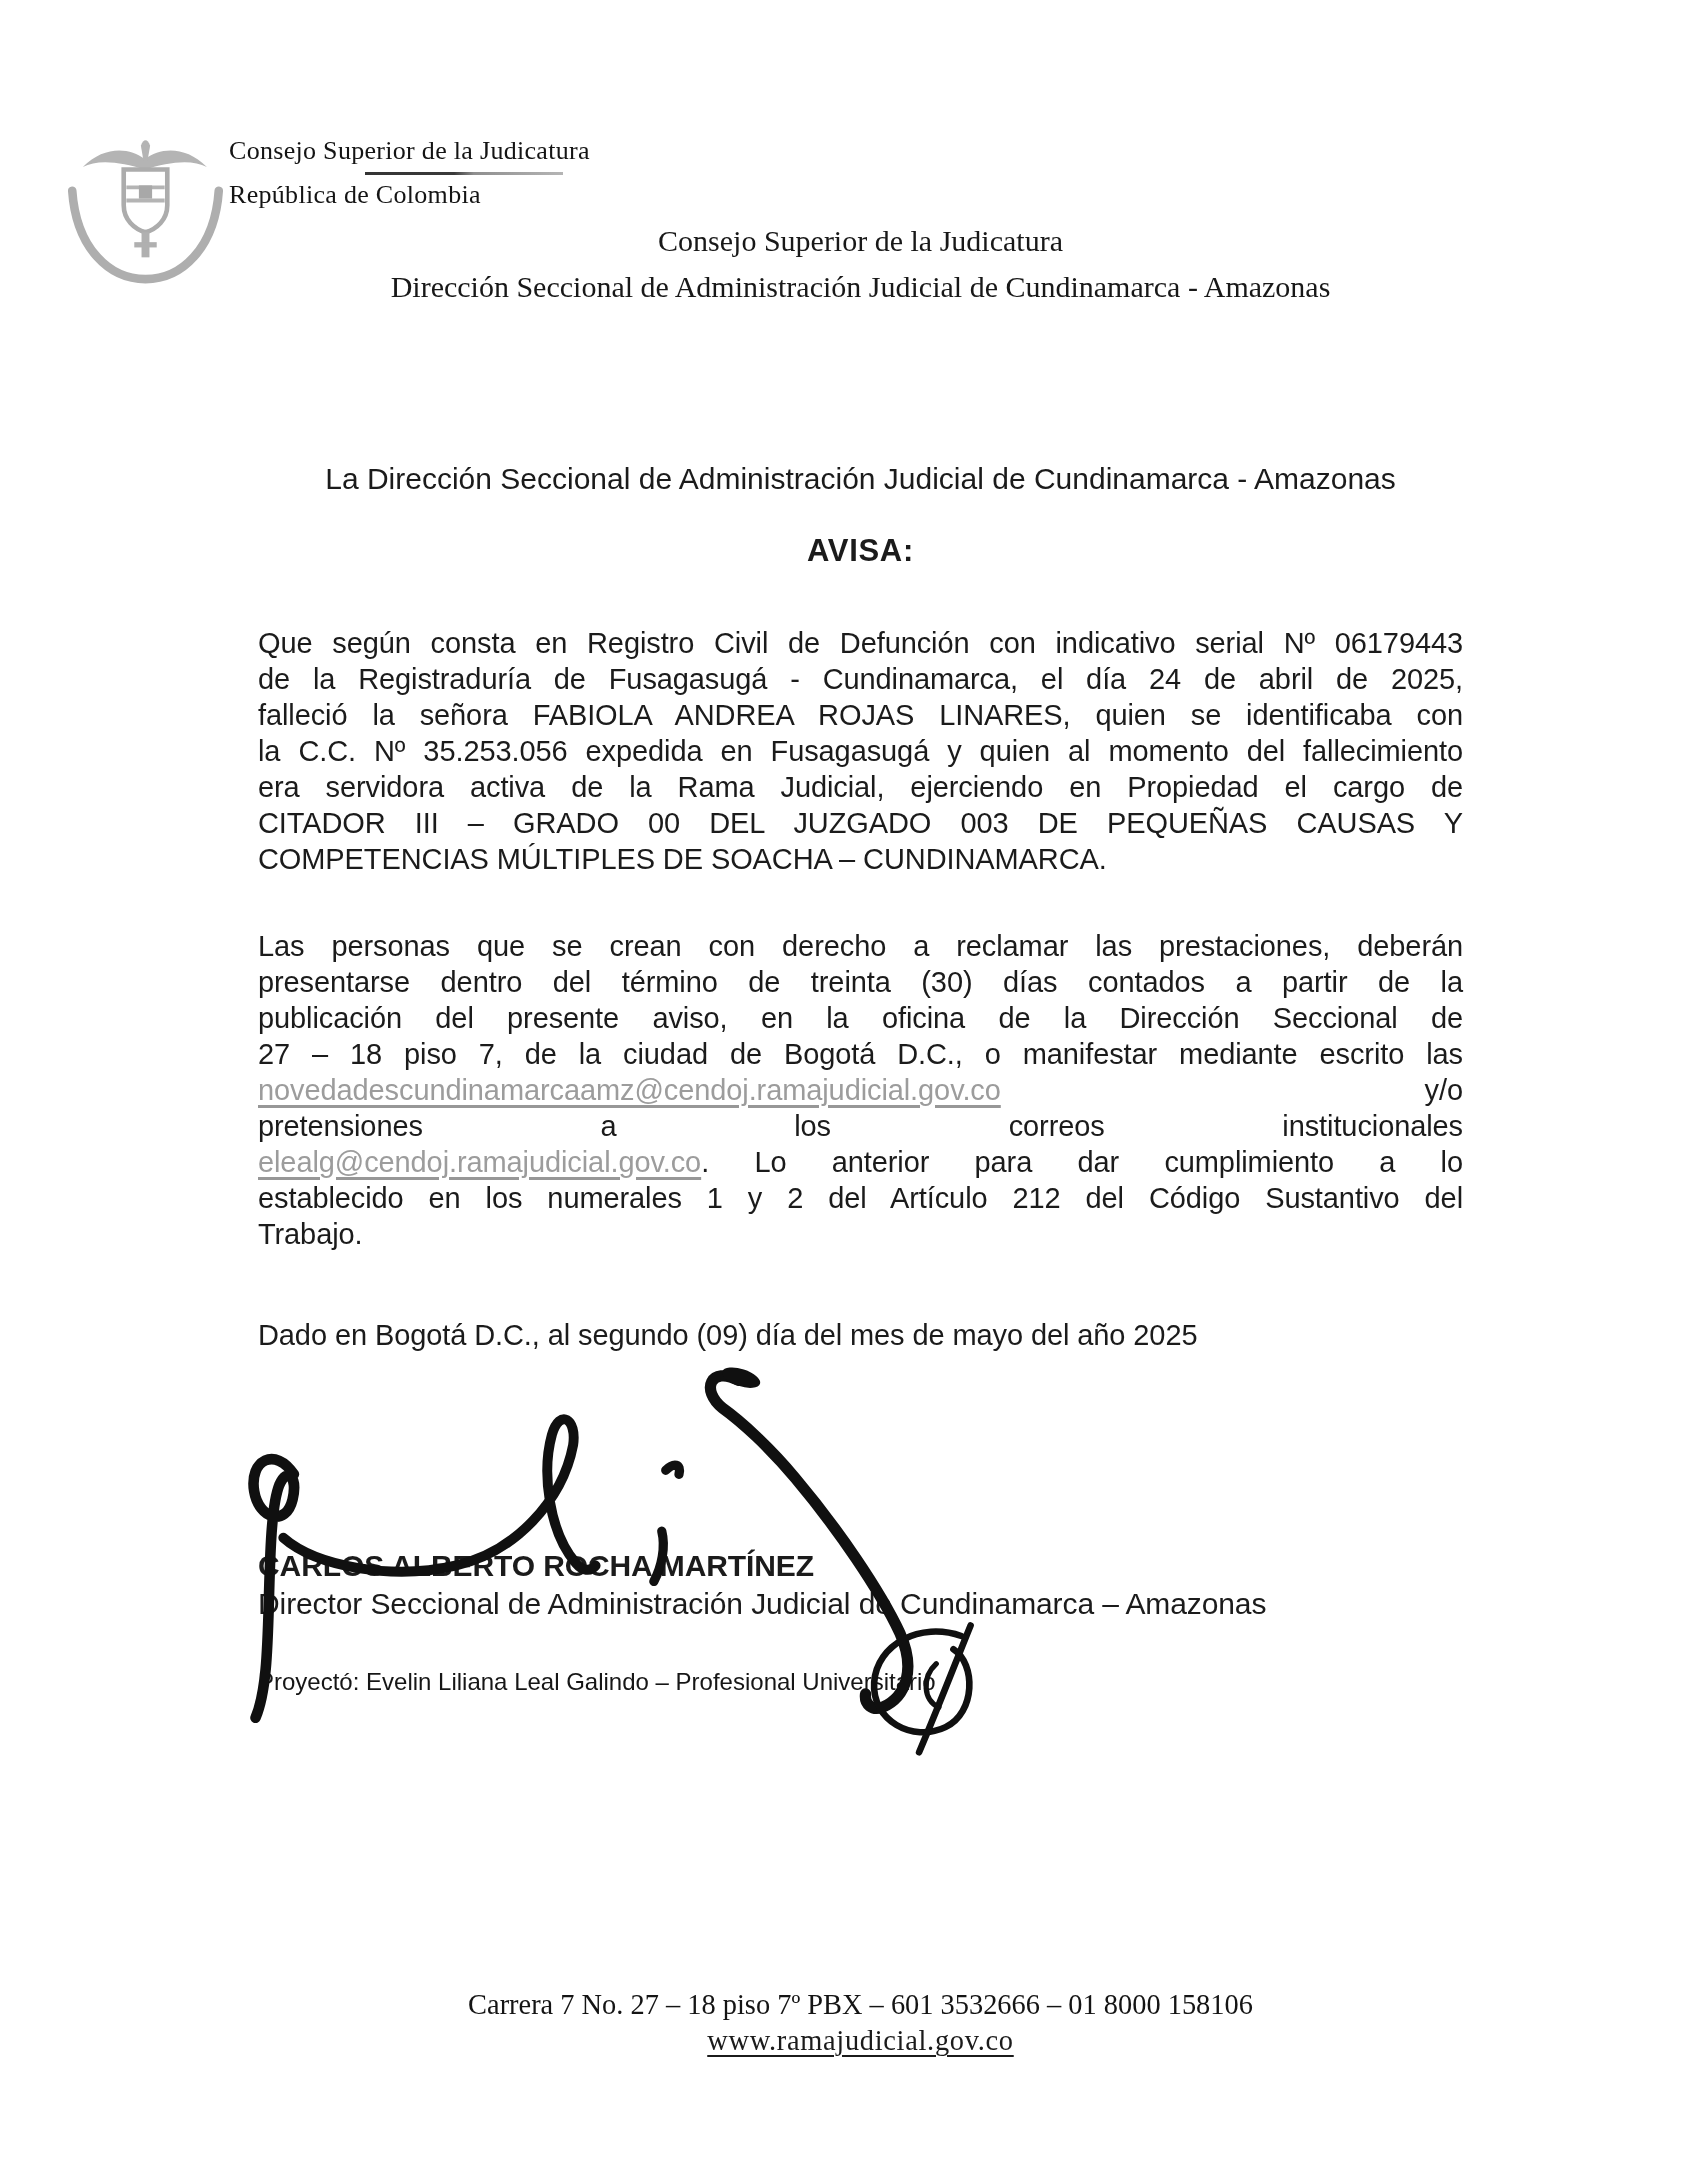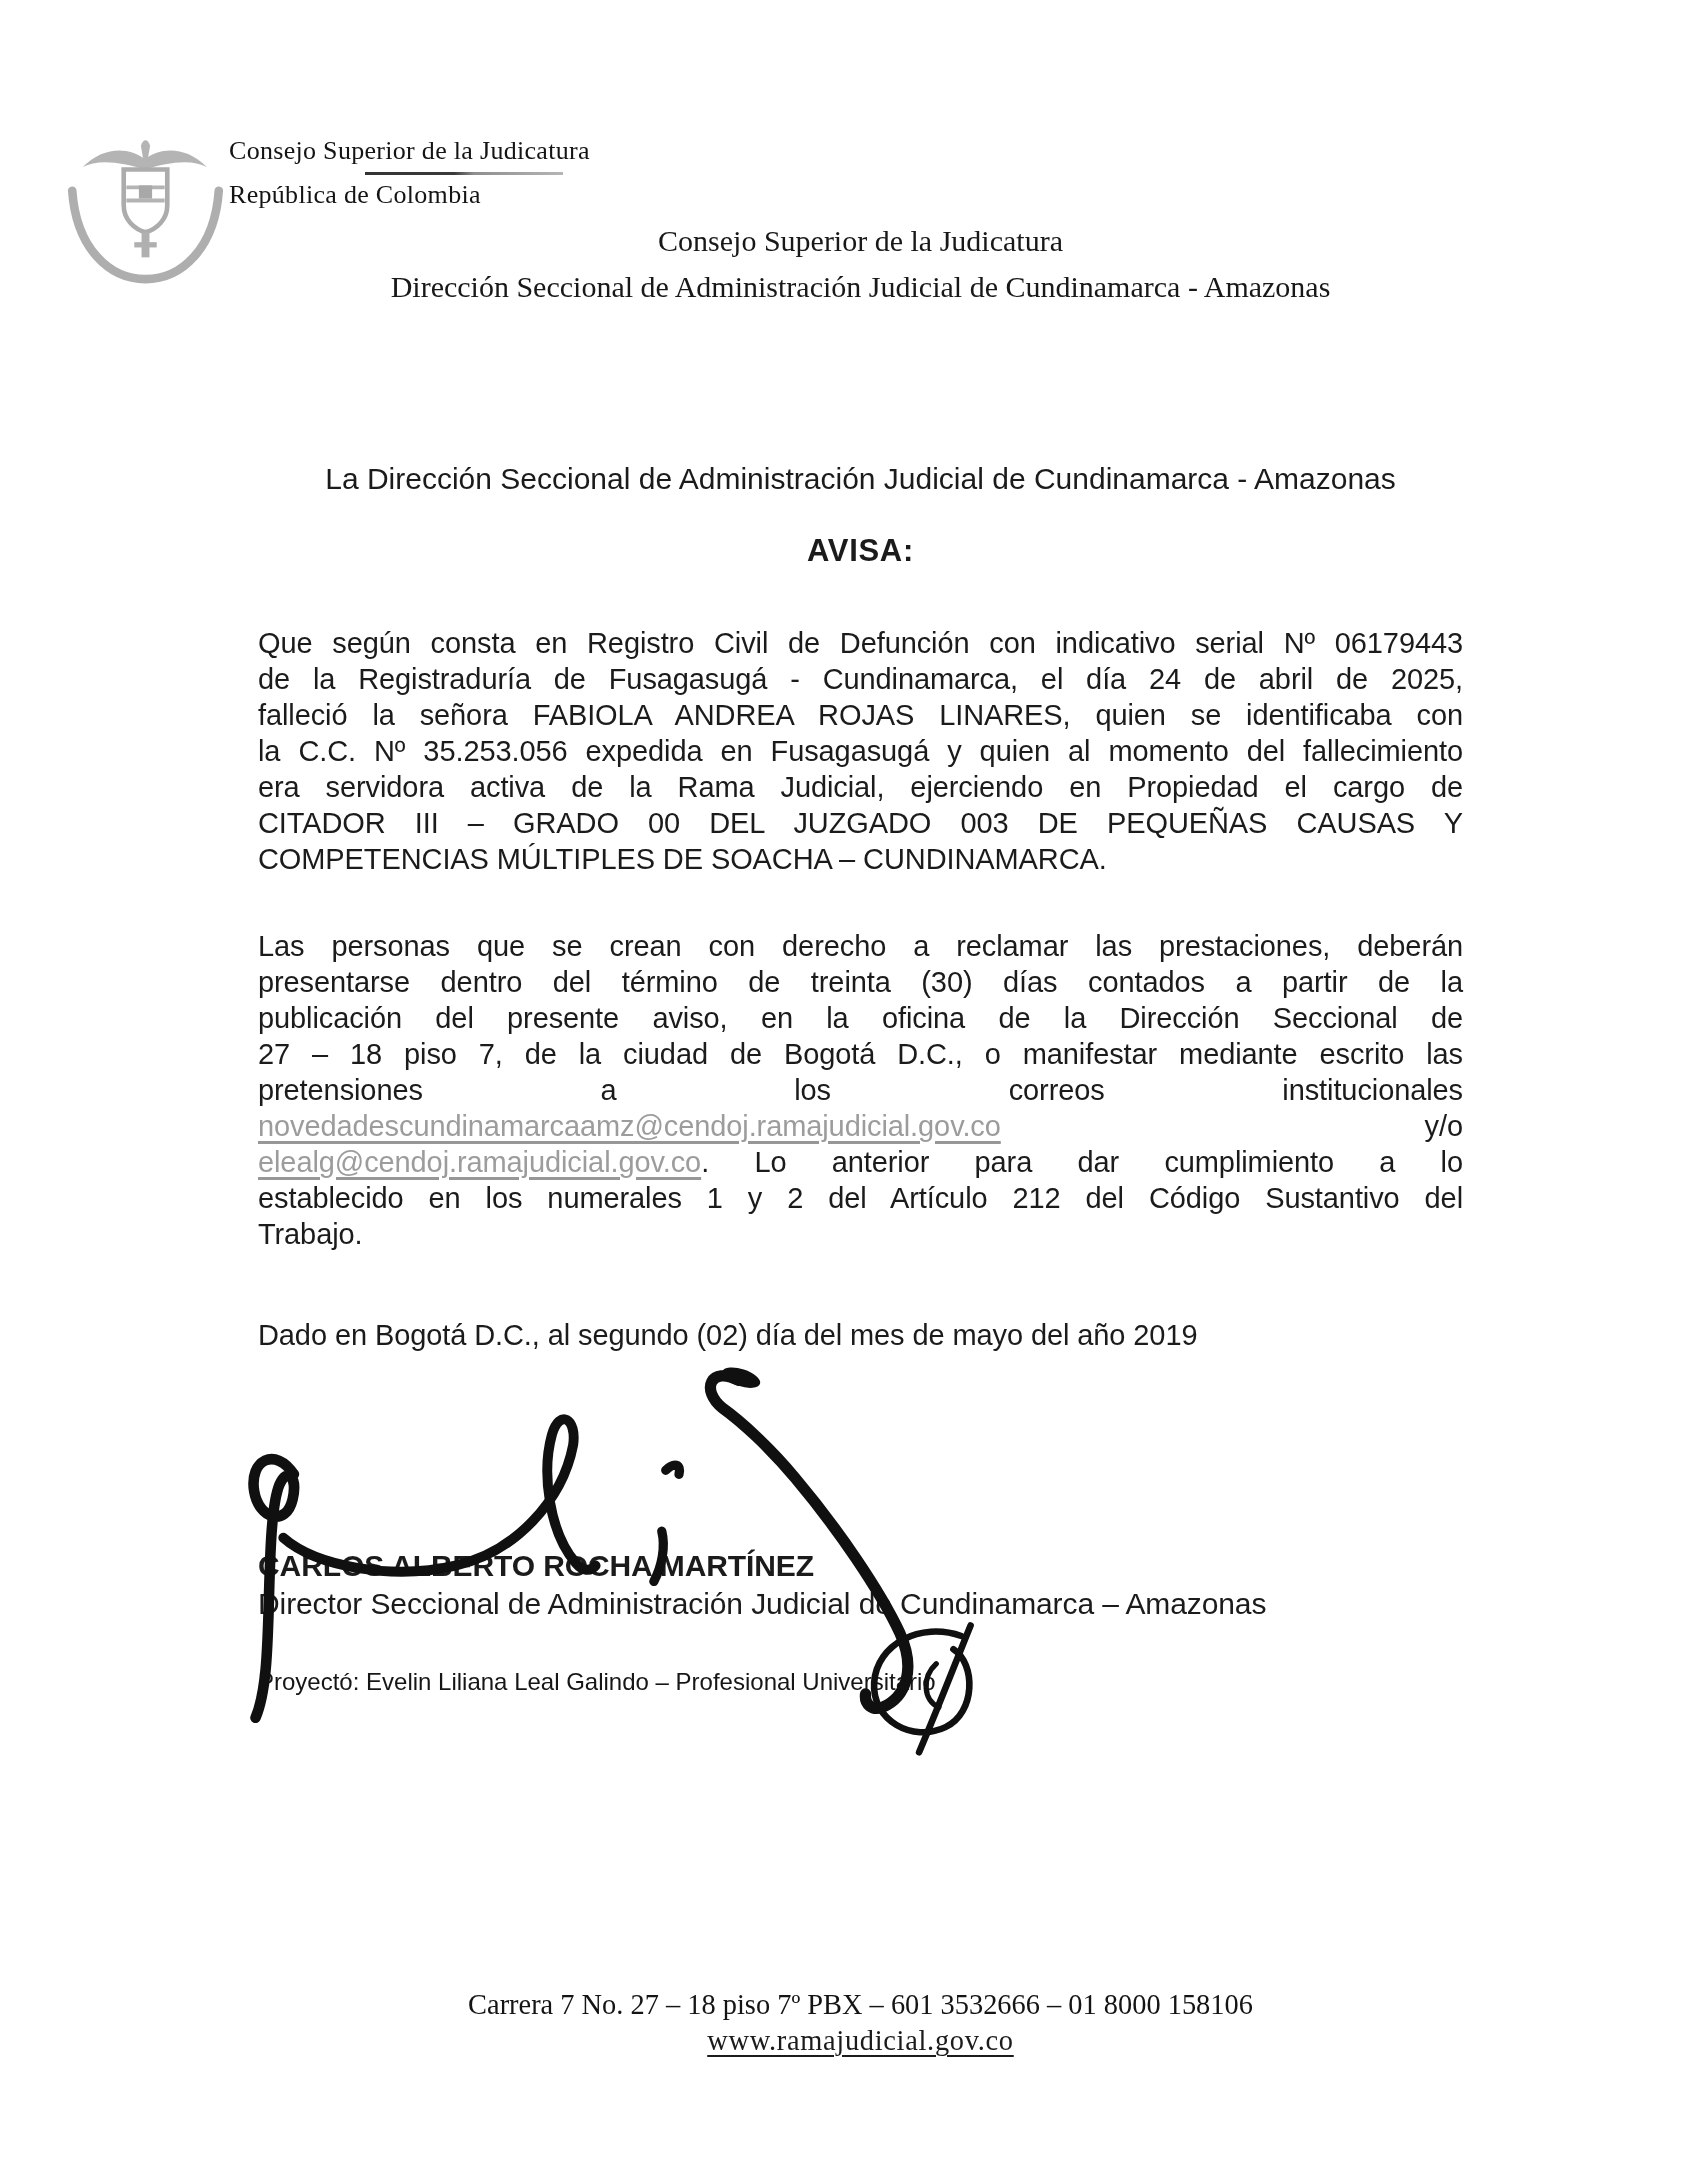--- a/index.html
+++ b/index.html
@@ -120,28 +120,28 @@
     <div class="jline">era servidora activa de la Rama Judicial, ejerciendo en Propiedad el cargo de</div>
     <div class="jline">CITADOR III – GRADO 00 DEL JUZGADO 003 DE PEQUEÑAS CAUSAS Y</div>
     <div class="jline end">COMPETENCIAS MÚLTIPLES DE SOACHA – CUNDINAMARCA.</div>
   </div>
 
   <div class="abs body-col p2">
     <div class="jline">Las personas que se crean con derecho a reclamar las prestaciones, deberán</div>
     <div class="jline">presentarse dentro del término de treinta (30) días contados a partir de la</div>
     <div class="jline">publicación del presente aviso, en la oficina de la Dirección Seccional de</div>
     <div class="jline">27 – 18 piso 7, de la ciudad de Bogotá D.C., o manifestar mediante escrito las</div>
+    <div class="jline"><span class="email">novedadescundinamarcaamz@cendoj.ramajudicial.gov.co</span> <span>y/o</span></div>
     <div class="jline">pretensiones a los correos institucionales</div>
-    <div class="jline"><span class="email">novedadescundinamarcaamz@cendoj.ramajudicial.gov.co</span> <span>y/o</span></div>
     <div class="jline"><span class="email">elealg@cendoj.ramajudicial.gov.co</span><span>. Lo anterior para dar cumplimiento a lo</span></div>
     <div class="jline">establecido en los numerales 1 y 2 del Artículo 212 del Código Sustantivo del</div>
     <div class="jline end">Trabajo.</div>
   </div>
 
-  <div class="abs body-col dated">Dado en Bogotá D.C., al segundo (02) día del mes de mayo del año 2019</div>
+  <div class="abs body-col dated">Dado en Bogotá D.C., al segundo (09) día del mes de mayo del año 2025</div>
 
   <svg class="abs sig-main" viewBox="0 0 1120 600" width="741" height="397" aria-hidden="true">
     <g fill="none" stroke="#101010" stroke-linecap="round" stroke-linejoin="round">
       <path stroke-width="16" d="M86 212 C58 170 18 190 26 238 C33 280 74 292 84 250 C92 216 76 200 64 228 C52 258 50 330 48 410 C46 480 44 542 28 580"></path>
       <path stroke-width="15" d="M70 308 C120 352 236 372 330 350 C420 330 492 252 508 168 C514 128 488 112 476 152 C460 210 472 300 512 346 C522 358 534 360 542 350"></path>
       <path stroke-width="14" d="M648 206 C660 194 672 196 668 212"></path>
       <path stroke-width="14" d="M642 298 C648 322 642 352 630 374"></path>
       <path stroke-width="17" d="M758 70 C716 48 700 84 734 112 C762 132 806 172 844 218 C908 294 972 388 1002 452 C1026 506 1012 548 976 564 C960 570 948 560 950 544"></path>
     </g>
     <ellipse cx="762" cy="66" rx="30" ry="13" fill="#101010" transform="rotate(18 762 66)"></ellipse>

